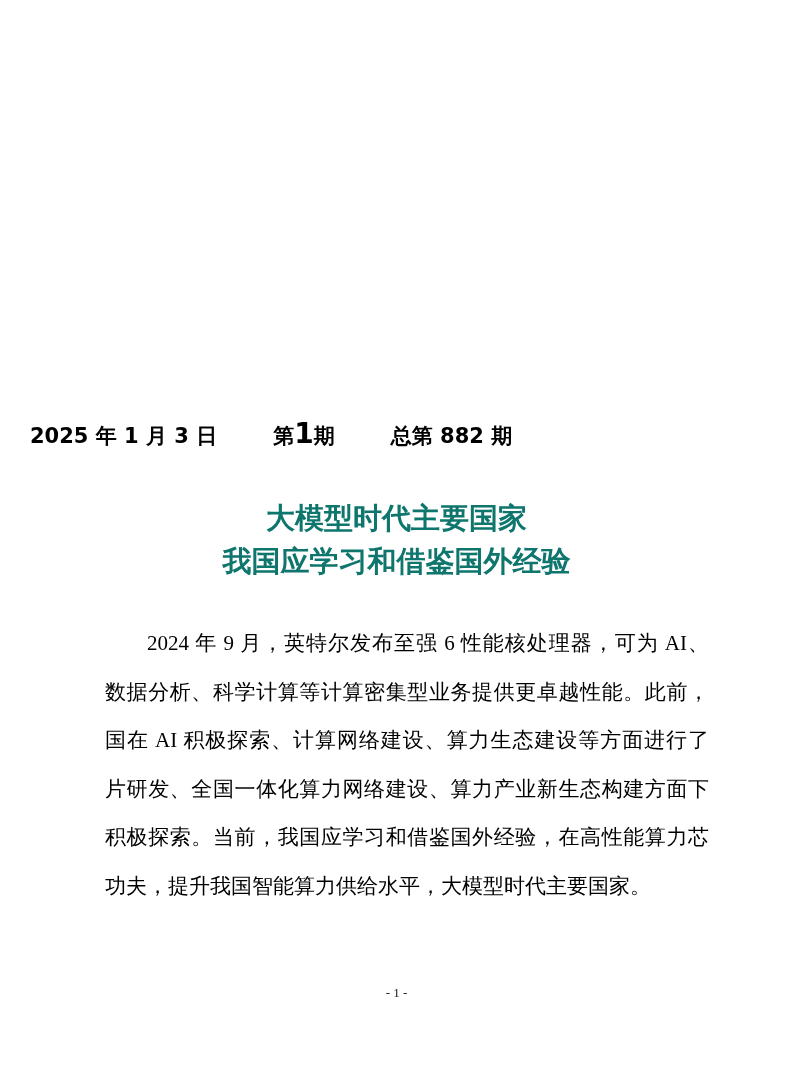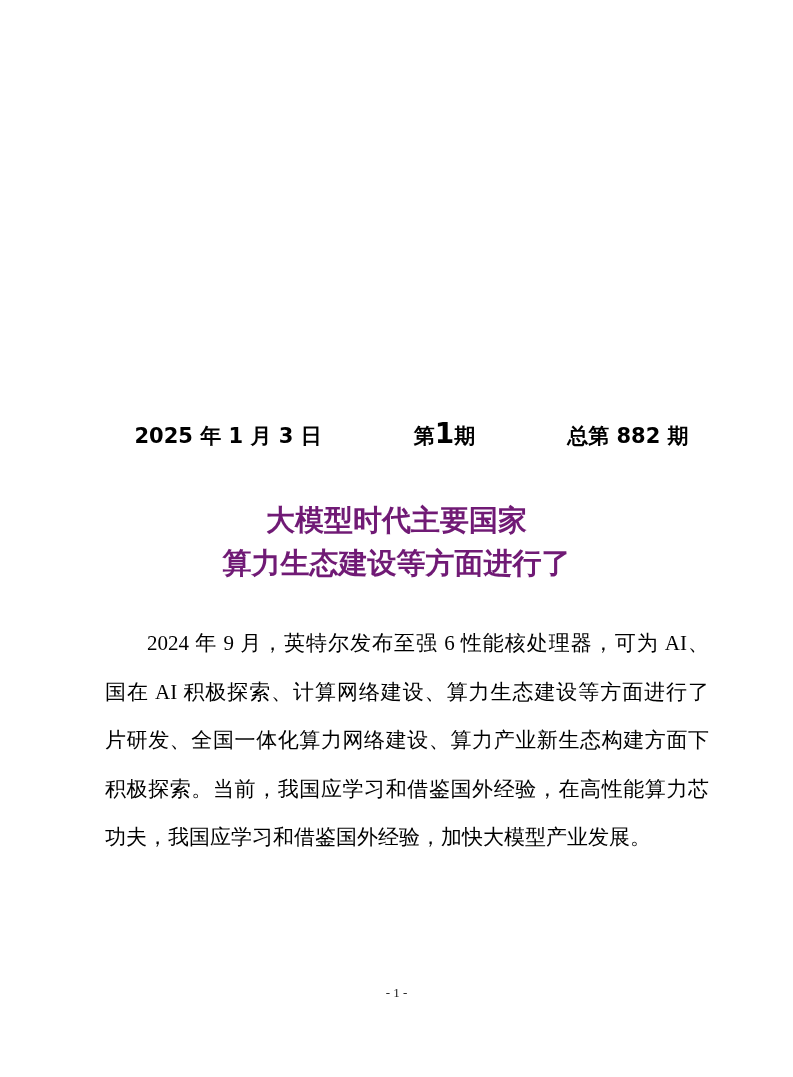--- a/index.html
+++ b/index.html
@@ -17,23 +17,22 @@
     margin: 0 auto;
   }
 
   
   .masthead {
     position: absolute;
     top: 420px;
     left: 0;
     right: 0;
     display: flex;
-    justify-content: center;
     align-items: baseline;
-    gap: 92px;
+    gap: 56px;
     font-family: "DejaVu Sans", sans-serif;
     font-weight: bold;
     font-size: 21px;
     line-height: 32px;
     white-space: nowrap;
     margin-left: 30px;
   }
   .masthead .issue-number {
     font-family: "DejaVu Sans", sans-serif;
     font-size: 28px;
@@ -41,25 +40,25 @@
     line-height: 1;
   }
 
   
   .doc-title {
     position: absolute;
     top: 499px;
     left: 0;
     right: 0;
     text-align: center;
-    font-family: Liberation Serif, serif;
+    font-family: Liberation Mono, monospace;
     font-weight: bold;
     font-size: 29px;
     line-height: 43px;
-    color: #701a75;
+    color: #0f766e;
   }
 
   
   .body-text {
     position: absolute;
     top: 619px;
     left: 92px;
     width: 604px;
     font-family: "Liberation Serif", serif;
     font-size: 21px;
@@ -101,28 +100,29 @@
   <div class="masthead">
     <span class="masthead-date">2025 年 1 月 3 日</span>
     <span class="masthead-issue">
       <span>第</span><span class="issue-number">1</span><span>期</span>
     </span>
     <span class="masthead-total">总第 882 期</span>
   </div>
 
   <div class="doc-title">
     <div>大模型时代主要国家</div>
-    <div>算力生态建设等方面进行了</div>
+    <div>我国应学习和借鉴国外经验</div>
   </div>
 
   <div class="body-text">
     <div class="body-line first-line">2024 年 9 月，英特尔发布至强 6 性能核处理器，可为 AI、</div>
+    <div class="body-line">数据分析、科学计算等计算密集型业务提供更卓越性能。此前，</div>
     <div class="body-line">国在 AI 积极探索、计算网络建设、算力生态建设等方面进行了</div>
     <div class="body-line">片研发、全国一体化算力网络建设、算力产业新生态构建方面下</div>
     <div class="body-line">积极探索。当前，我国应学习和借鉴国外经验，在高性能算力芯</div>
-    <div class="body-line last-line">功夫，我国应学习和借鉴国外经验，加快大模型产业发展。</div>
+    <div class="body-line last-line">功夫，提升我国智能算力供给水平，大模型时代主要国家。</div>
   </div>
 
   <div class="footer">
     <span>- 1 -</span>
   </div>
 
 </div>
 
 </body></html>

